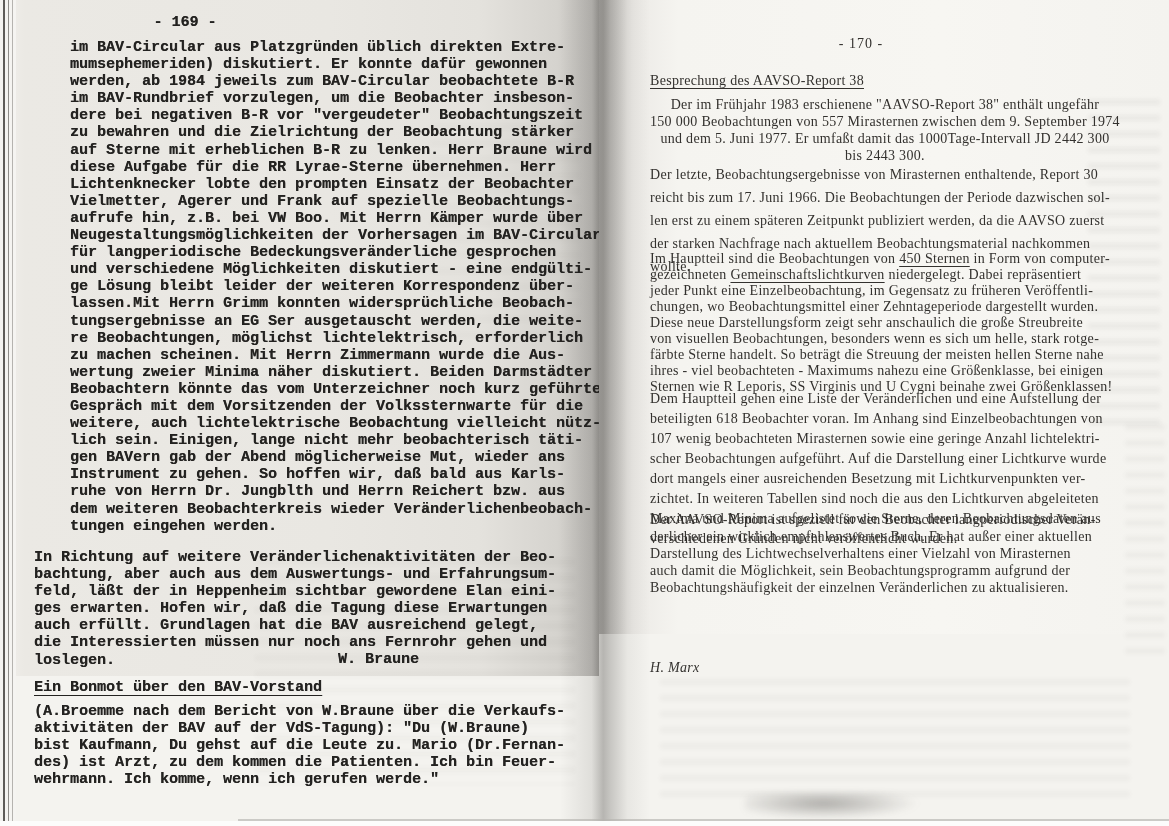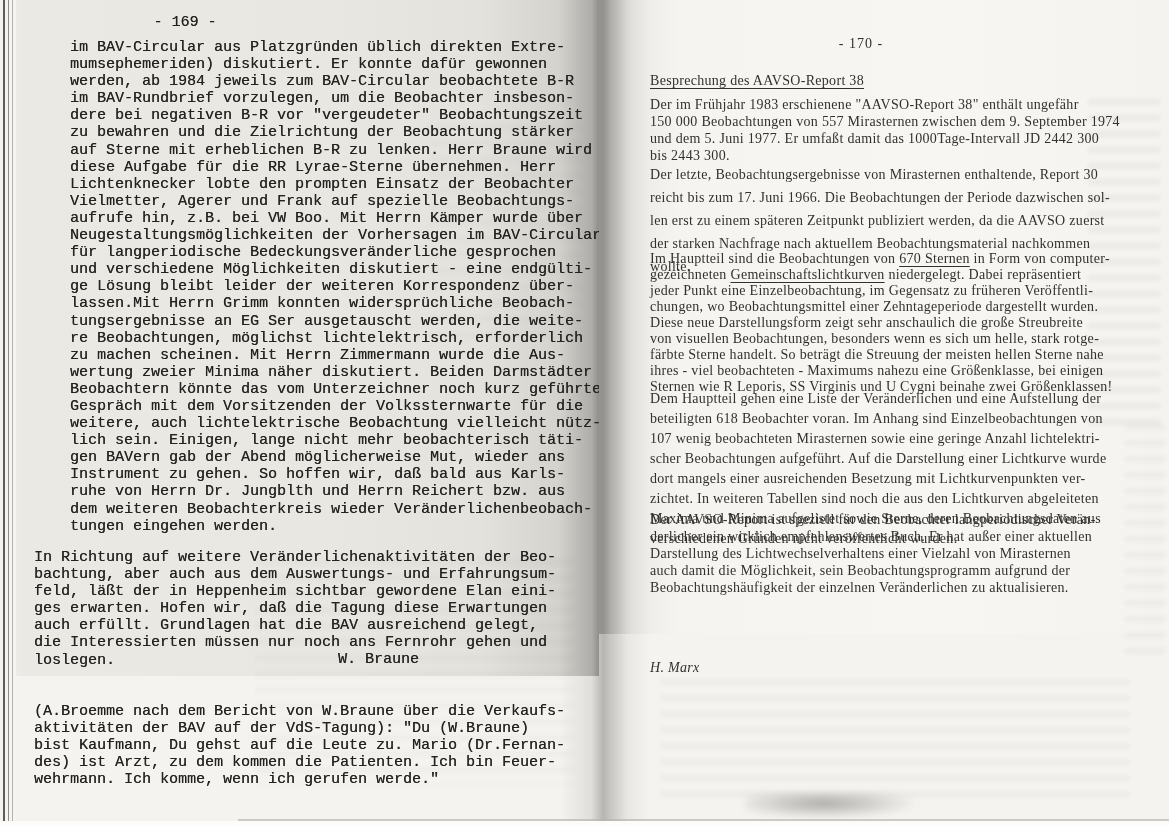--- a/index.html
+++ b/index.html
@@ -5,20 +5,21 @@
   html,body{margin:0;padding:0;}
   body{width:1169px;height:826px;overflow:hidden;background:#fff;}
 
   .scan{position:relative;width:1169px;height:826px;overflow:hidden;background:#f4f3ef;}
 
   
   .page-left{
     position:absolute;left:0;top:0;width:599px;height:676px;
     background:linear-gradient(to right,
       #f3f2ee 0%, #ebe9e4 4%, #e9e7e2 55%, #e4e2dd 80%, #d5d3ce 93%, #bdbbb7 99%, #aFADa9 100%);
+    font-weight:bold;
   }
   
   .edge-lines{position:absolute;left:0;top:0;width:16px;height:826px;background:#f5f4f1;}
   .edge-lines::before{content:"";position:absolute;left:3px;top:0;width:2px;height:826px;background:#5e5c58;}
   .edge-lines::after{content:"";position:absolute;left:8px;top:0;width:1px;height:826px;background:#8f8d89;box-shadow:4px 0 0 0 #b5b3af;}
 
   
   .page-right{
     position:absolute;left:599px;top:0;width:570px;height:634px;
     background:linear-gradient(to right,
@@ -54,21 +55,21 @@
   .bp{
     font-family:"Liberation Serif","DejaVu Serif",serif;
     font-size:14px;color:#33312e;letter-spacing:.3px;
     white-space:pre;position:absolute;
   }
   .bp-header{left:212px;top:36px;width:100px;text-align:center;font-size:14px;letter-spacing:1px;}
   .bp-heading{
     left:51px;top:73px;
     text-decoration:underline;text-underline-offset:3px;
   }
-  .bp-p1{left:51px;top:96px;line-height:17px;}
+  .bp-p1{left:51px;top:96px;line-height:17px;text-align:center;}
   .bp-p2{left:51px;top:163px;line-height:23px;}
   .bp-p3{left:51px;top:251px;line-height:16px;}
   .bp-p4{left:51px;top:389px;line-height:20px;}
   .bp-p5{left:51px;top:511px;line-height:17px;}
   .bp-p6{left:51px;top:600px;line-height:15.5px;}
   .bp-sig{left:51px;top:660px;font-style:italic;}
   .bp u{text-underline-offset:3px;}
 
   
   .bleed{
@@ -131,20 +132,21 @@
     <div class="tw tw-p2">In Richtung auf weitere Veränderlichenaktivitäten der Beo-
 bachtung, aber auch aus dem Auswertungs- und Erfahrungsum-
 feld, läßt der in Heppenheim sichtbar gewordene Elan eini-
 ges erwarten. Hofen wir, daß die Tagung diese Erwartungen
 auch erfüllt. Grundlagen hat die BAV ausreichend gelegt,
 die Interessierten müssen nur noch ans Fernrohr gehen und
 loslegen.</div>
 
     <div class="tw tw-sig">W. Braune</div>
 
+    <div class="tw tw-heading">Ein Bonmot über den BAV-Vorstand</div>
 
     <div class="tw tw-p3">(A.Broemme nach dem Bericht von W.Braune über die Verkaufs-
 aktivitäten der BAV auf der VdS-Tagung): "Du (W.Braune)
 bist Kaufmann, Du gehst auf die Leute zu. Mario (Dr.Fernan-
 des) ist Arzt, zu dem kommen die Patienten. Ich bin Feuer-
 wehrmann. Ich komme, wenn ich gerufen werde."</div>
   </div>
 
   <div class="page-right">
     <div class="bp bp-header">- 170 -</div>
@@ -155,21 +157,21 @@
 150 000 Beobachtungen von 557 Mirasternen zwischen dem 9. September 1974
 und dem 5. Juni 1977. Er umfaßt damit das 1000Tage-Intervall JD 2442 300
 bis 2443 300.</div>
 
     <div class="bp bp-p2">Der letzte, Beobachtungsergebnisse von Mirasternen enthaltende, Report 30
 reicht bis zum 17. Juni 1966. Die Beobachtungen der Periode dazwischen sol-
 len erst zu einem späteren Zeitpunkt publiziert werden, da die AAVSO zuerst
 der starken Nachfrage nach aktuellem Beobachtungsmaterial nachkommen
 wollte.</div>
 
-    <div class="bp bp-p3">Im Hauptteil sind die Beobachtungen von <u>670 Sternen</u> in Form von computer-
+    <div class="bp bp-p3">Im Hauptteil sind die Beobachtungen von <u>450 Sternen</u> in Form von computer-
 gezeichneten <u>Gemeinschaftslichtkurven</u> niedergelegt. Dabei repräsentiert
 jeder Punkt eine Einzelbeobachtung, im Gegensatz zu früheren Veröffentli-
 chungen, wo Beobachtungsmittel einer Zehntageperiode dargestellt wurden.
 Diese neue Darstellungsform zeigt sehr anschaulich die große Streubreite
 von visuellen Beobachtungen, besonders wenn es sich um helle, stark rotge-
 färbte Sterne handelt. So beträgt die Streuung der meisten hellen Sterne nahe
 ihres - viel beobachteten - Maximums nahezu eine Größenklasse, bei einigen
 Sternen wie R Leporis, SS Virginis und U Cygni beinahe zwei Größenklassen!</div>
 
     <div class="bp bp-p4">Dem Hauptteil gehen eine Liste der Veränderlichen und eine Aufstellung der

